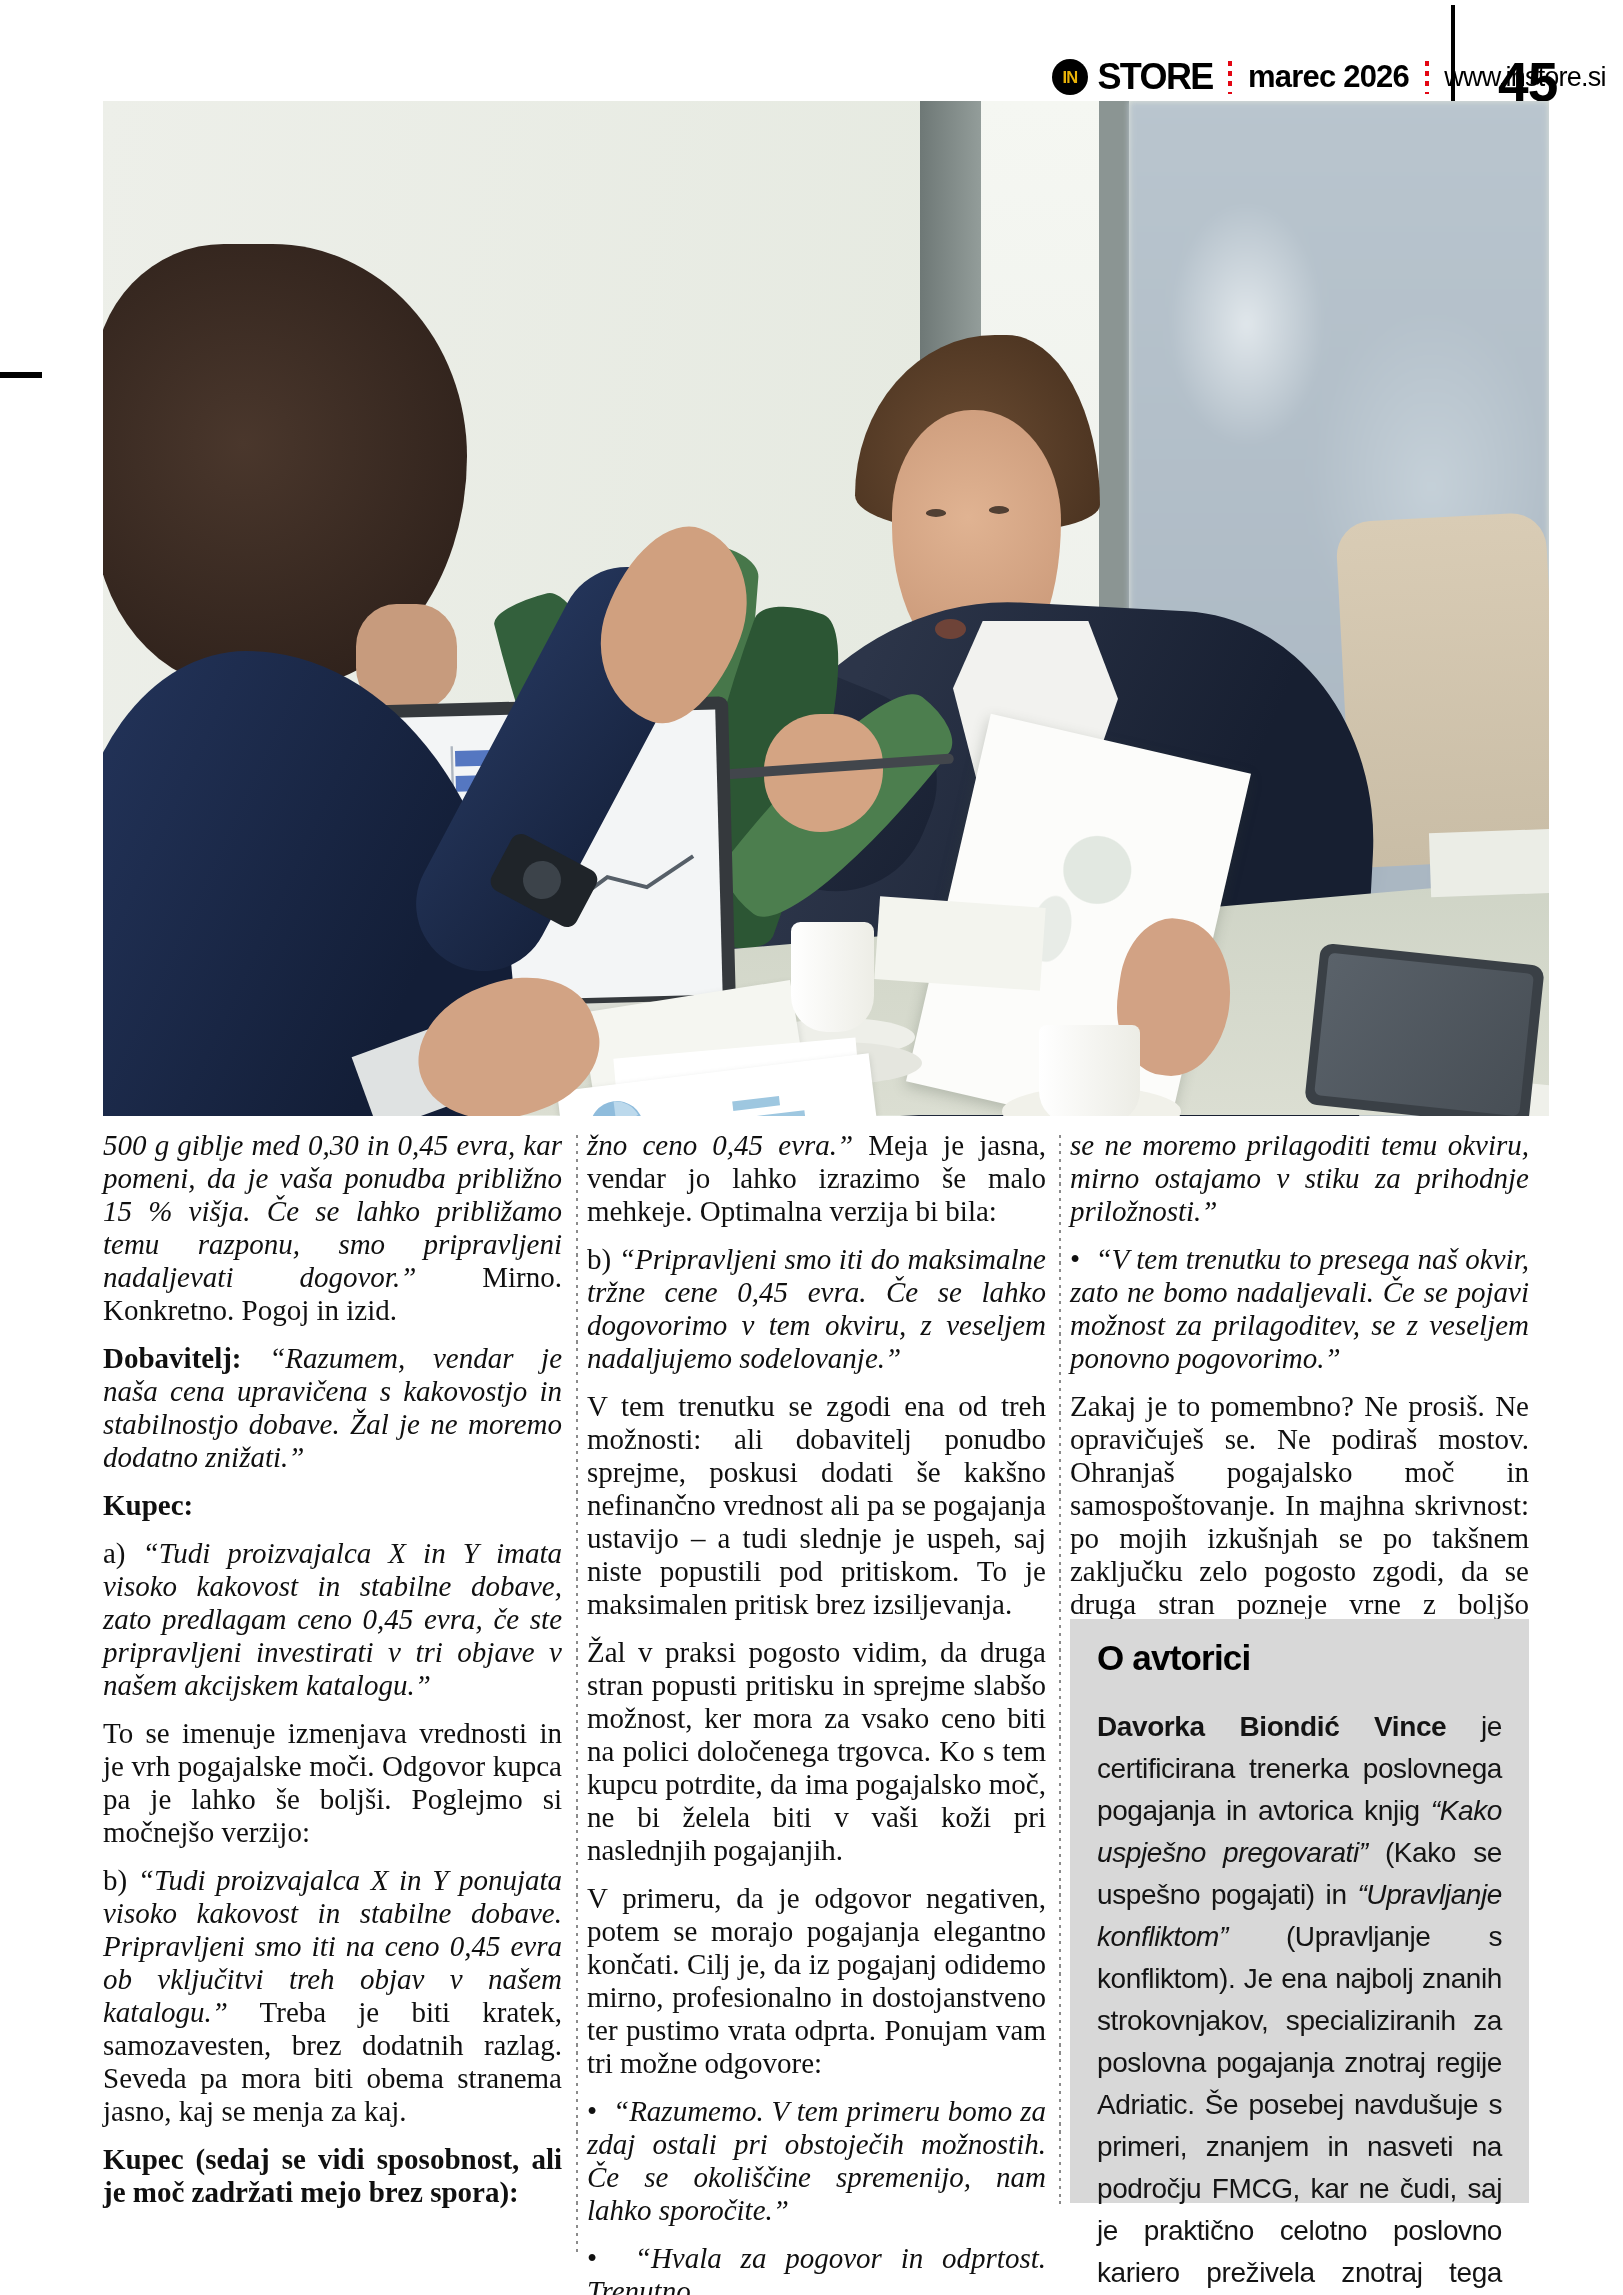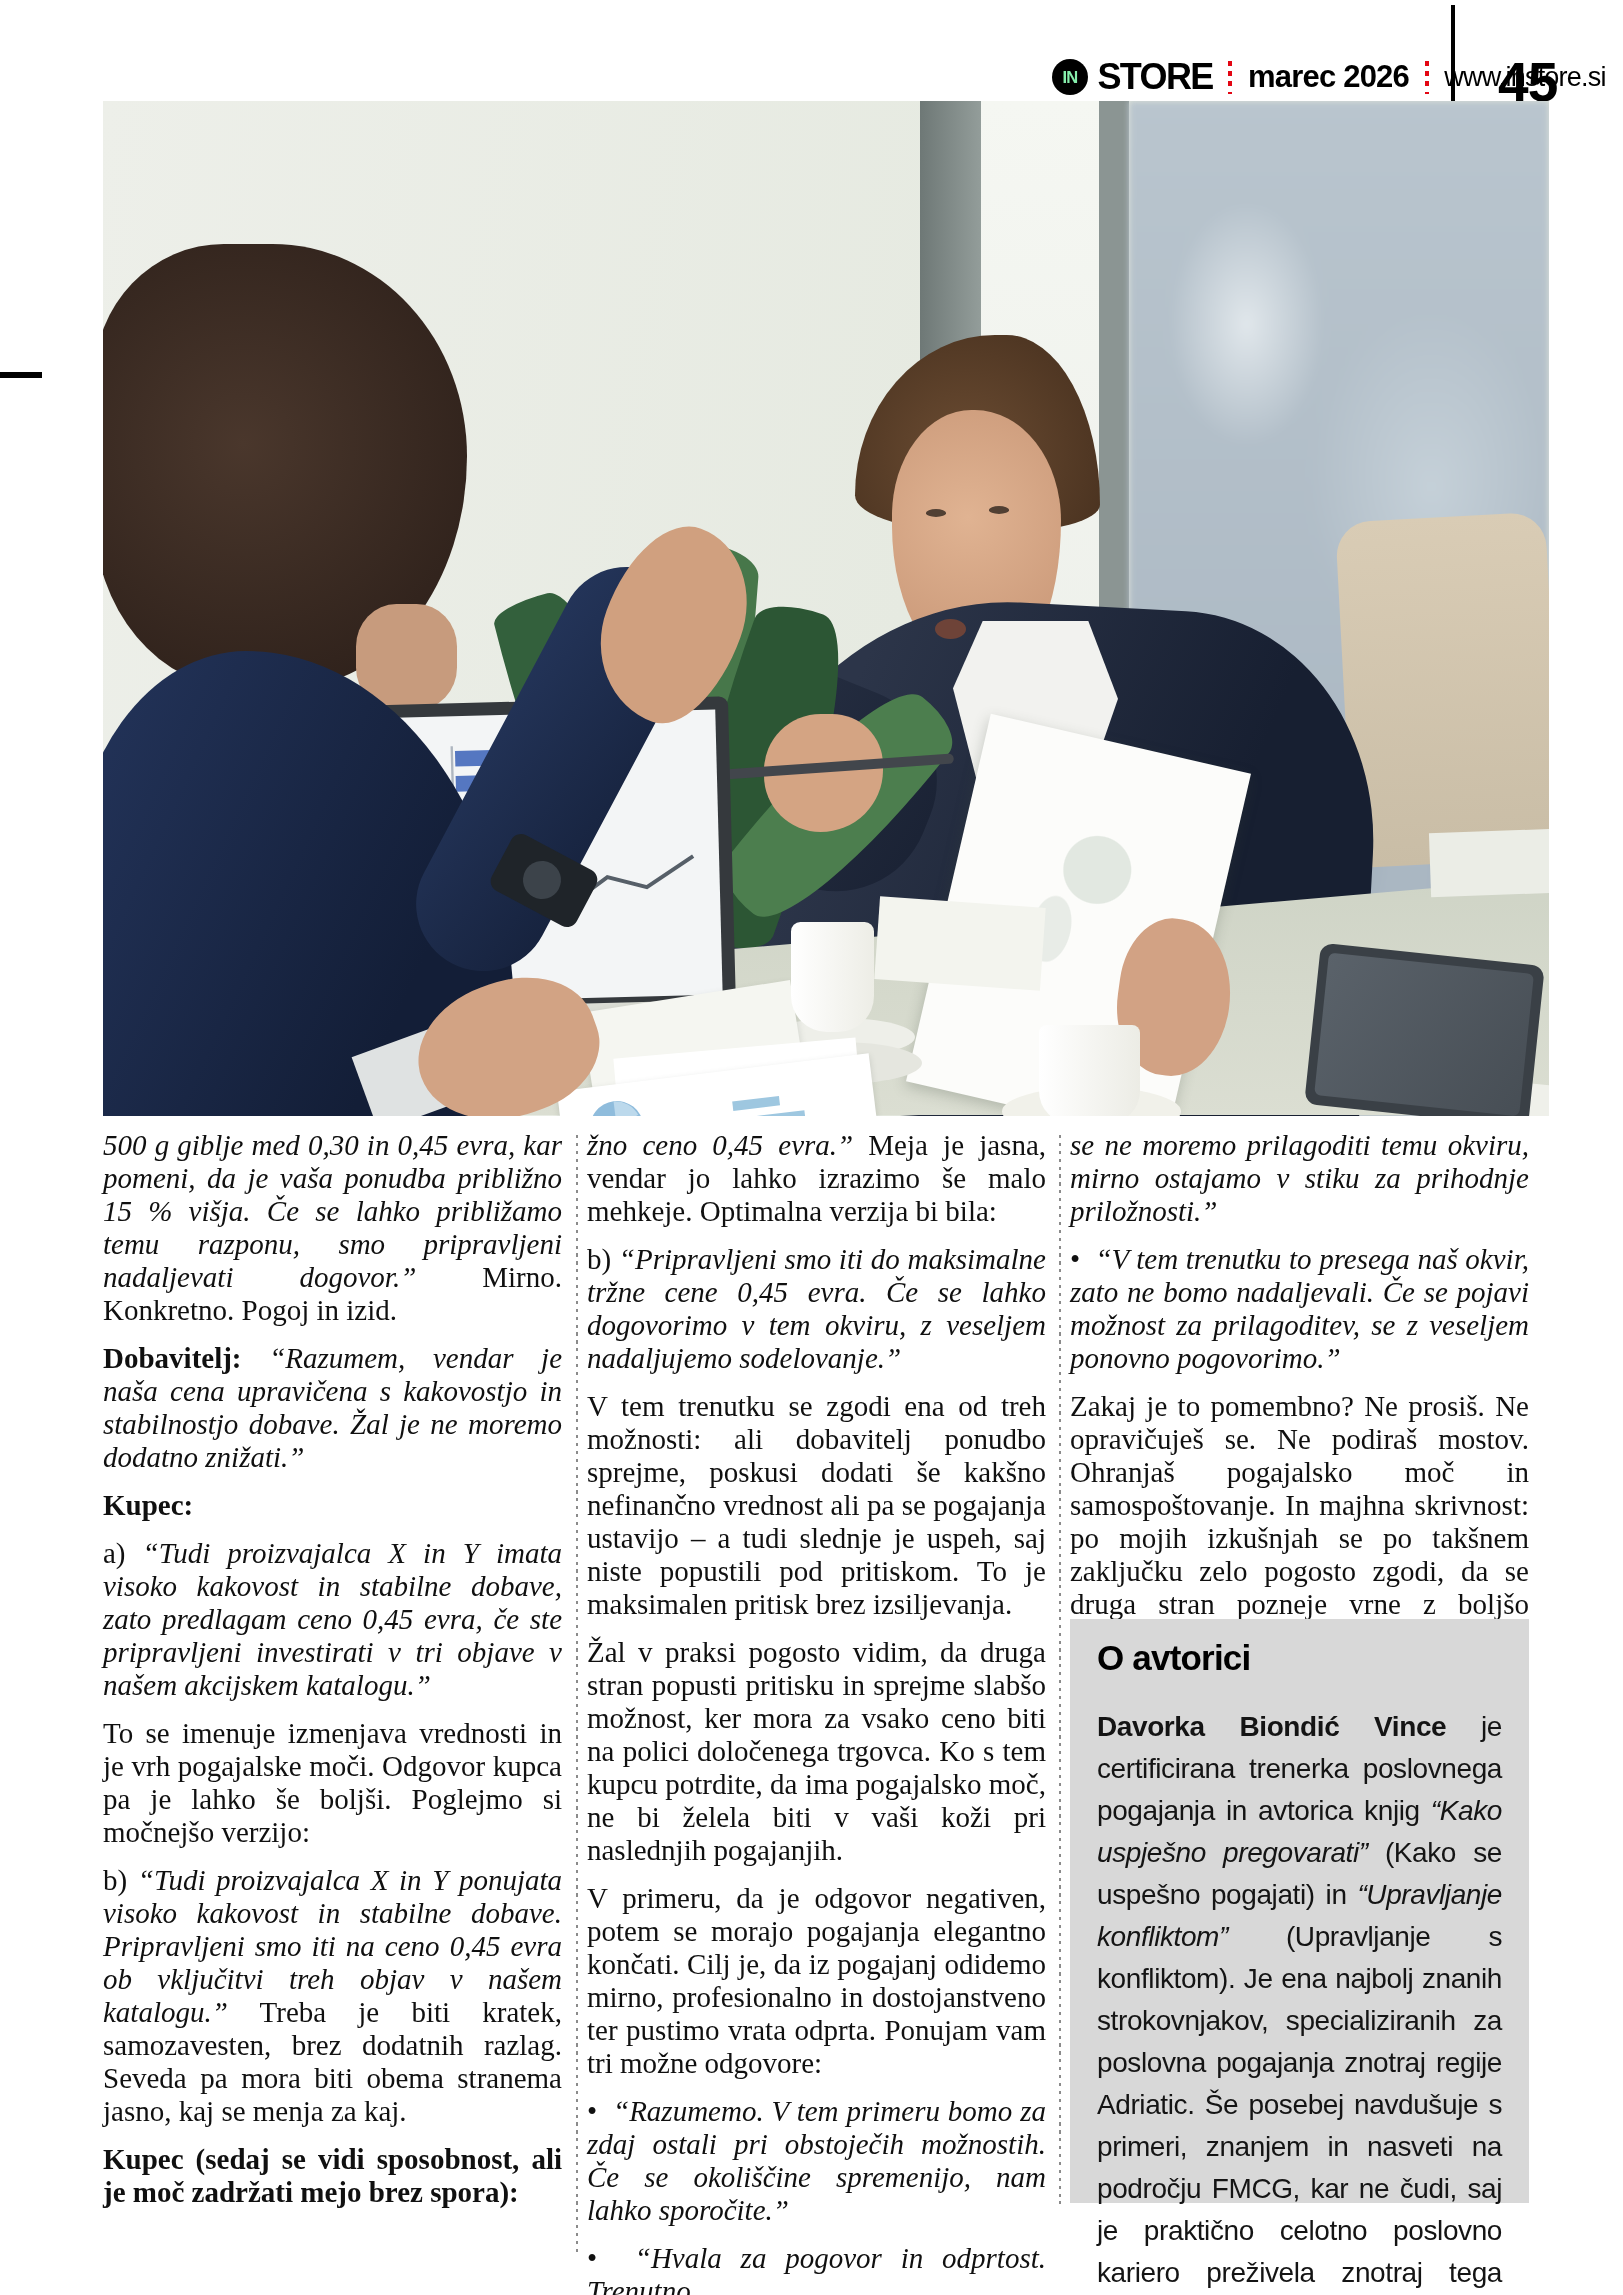--- a/index.html
+++ b/index.html
@@ -3,21 +3,21 @@
 <meta charset="utf-8">
 <style>
   html,body{margin:0;padding:0;}
   body{
     width:1623px;height:2295px;position:relative;background:#ffffff;
     font-family:"Liberation Serif", serif;overflow:hidden;
   }
   
   .header{position:absolute;left:1052px;top:52px;height:50px;display:flex;align-items:center;
     font-family:"Liberation Sans", sans-serif;color:#000;}
-  .logo-circle{width:36px;height:36px;border-radius:50%;background:#000;color:#86efac;
+  .logo-circle{width:36px;height:36px;border-radius:50%;background:#000;color:#eab308;
     display:flex;align-items:center;justify-content:center;font-weight:bold;font-size:16.5px;letter-spacing:-0.8px;}
   .brand{font-size:36px;font-weight:800;letter-spacing:-1.6px;margin-left:9.4px;}
   .hsep{width:3.9px;height:33px;margin:0 15.7px;
     background-image:repeating-linear-gradient(to bottom,var(--accent) 0 4.7px,transparent 4.7px 10.2px);}
   .issue{font-size:31px;font-weight:700;letter-spacing:-0.8px;}
   .site{font-size:27px;font-weight:400;letter-spacing:-0.8px;}
   .pagebar{position:absolute;left:1451px;top:4.7px;width:3.9px;height:96px;background:#000;}
   .pagenum{position:absolute;left:1498px;top:50px;font-family:"Liberation Sans",sans-serif;
     font-size:55px;font-weight:800;letter-spacing:-0.8px;}
   .trim-mark{position:absolute;left:0;top:372px;width:42px;height:5.5px;background:#000;}

